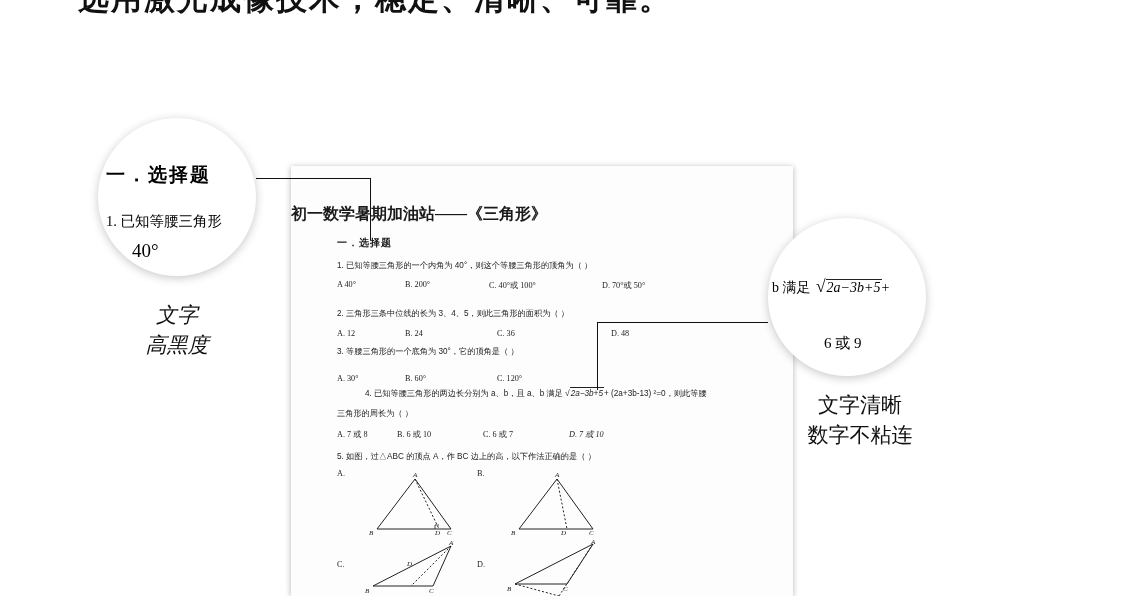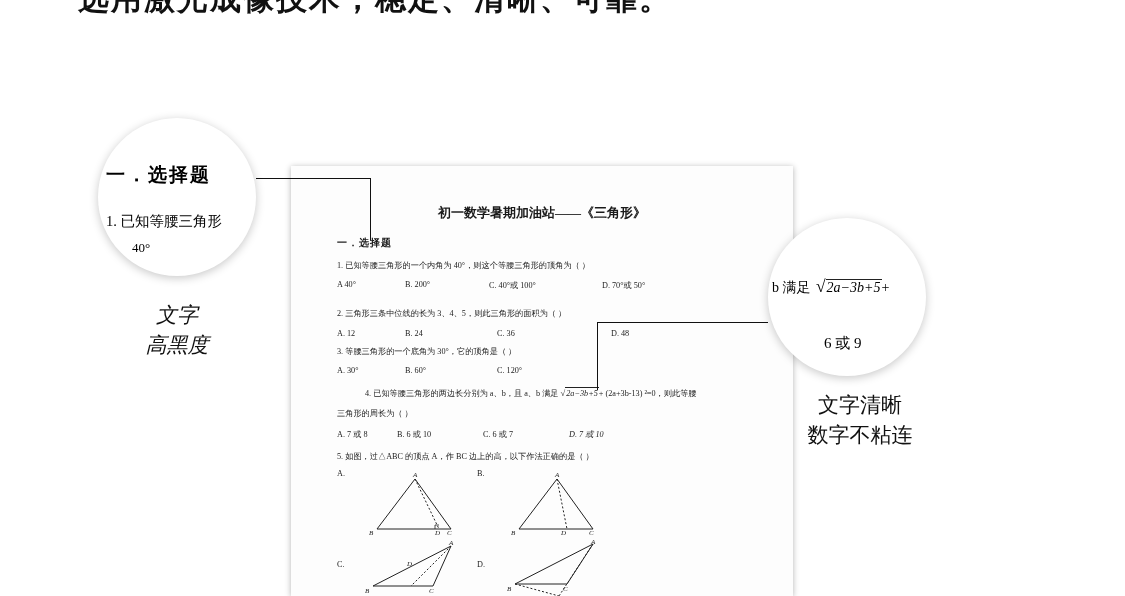--- a/index.html
+++ b/index.html
@@ -42,42 +42,41 @@
     width: 502px;
     height: 430px;
     background: #fdfdfd;
     box-shadow: 0 1px 6px rgba(0,0,0,0.30);
     overflow: hidden;
   }
   .sheet-title {
     position: absolute;
     left: 0; right: 0;
     top: 38px;
-    text-align: center;
-    font-size: 13px;
+    font-size: 16px;
     font-weight: 700;
     color: #1a1a1a;
     font-family: "Liberation Serif", serif;
   }
   .sheet-section {
     position: absolute;
     left: 46px;
     top: 70px;
     font-size: 10px;
     font-weight: 700;
     color: #1a1a1a;
     letter-spacing: 1px;
   }
   .q {
     position: absolute;
     left: 46px;
     font-size: 8.2px;
     color: #222;
     line-height: 1.45;
-    font-family: Liberation Serif, serif;
+    font-family: Liberation Sans, sans-serif;
     white-space: nowrap;
   }
   .opts {
     position: absolute;
     left: 46px;
     width: 420px;
     font-size: 8.2px;
     color: #222;
     font-family: "Liberation Serif", serif;
   }
@@ -142,21 +141,21 @@
     left: 8px;
     top: 94px;
     font-size: 14.5px;
     font-family: "Liberation Serif", serif;
     white-space: nowrap;
   }
   .bubble-left .b-line2 {
     position: absolute;
     left: 34px;
     top: 122px;
-    font-size: 13px;
+    font-size: 19px;
     font-family: "Liberation Serif", serif;
     white-space: nowrap;
   }
 
   
   .bubble-right {
     left: 768px;
     top: 218px;
     width: 158px;
     height: 158px;
@@ -229,21 +228,21 @@
 
     <div class="q" style="top:142px;">2. 三角形三条中位线的长为 3、4、5，则此三角形的面积为（      ）</div>
     <div class="opts" style="top:163px; height:12px;">
       <span style="left:0px;">A.  12</span>
       <span style="left:68px;">B.  24</span>
       <span style="left:160px;">C.  36</span>
       <span style="left:274px;">D.  48</span>
     </div>
 
     <div class="q" style="top:180px;">3. 等腰三角形的一个底角为 30°，它的顶角是（      ）</div>
-    <div class="opts" style="top:200px; height:12px;text-align:right;">
+    <div class="opts" style="top:208px; height:12px;text-align:right;">
       <span style="left:0px;">A. 30°</span>
       <span style="left:68px;">B. 60°</span>
       <span style="left:160px;">C. 120°</span>
     </div>
 
     <div class="q" style="top:221px;margin-left:28px;">
       <span>4. 已知等腰三角形的两边长分别为 a、b，且 a、b 满足</span><span class="sqrt-wrap"><span class="sqrt-sym">√</span><span class="radicand">2a−3b+5</span></span><span>+ (2a+3b-13) ²=0，则此等腰</span>
     </div>
     <div class="q" style="top:242px;">三角形的周长为（      ）</div>
     <div class="opts" style="top:263px; height:12px;">

